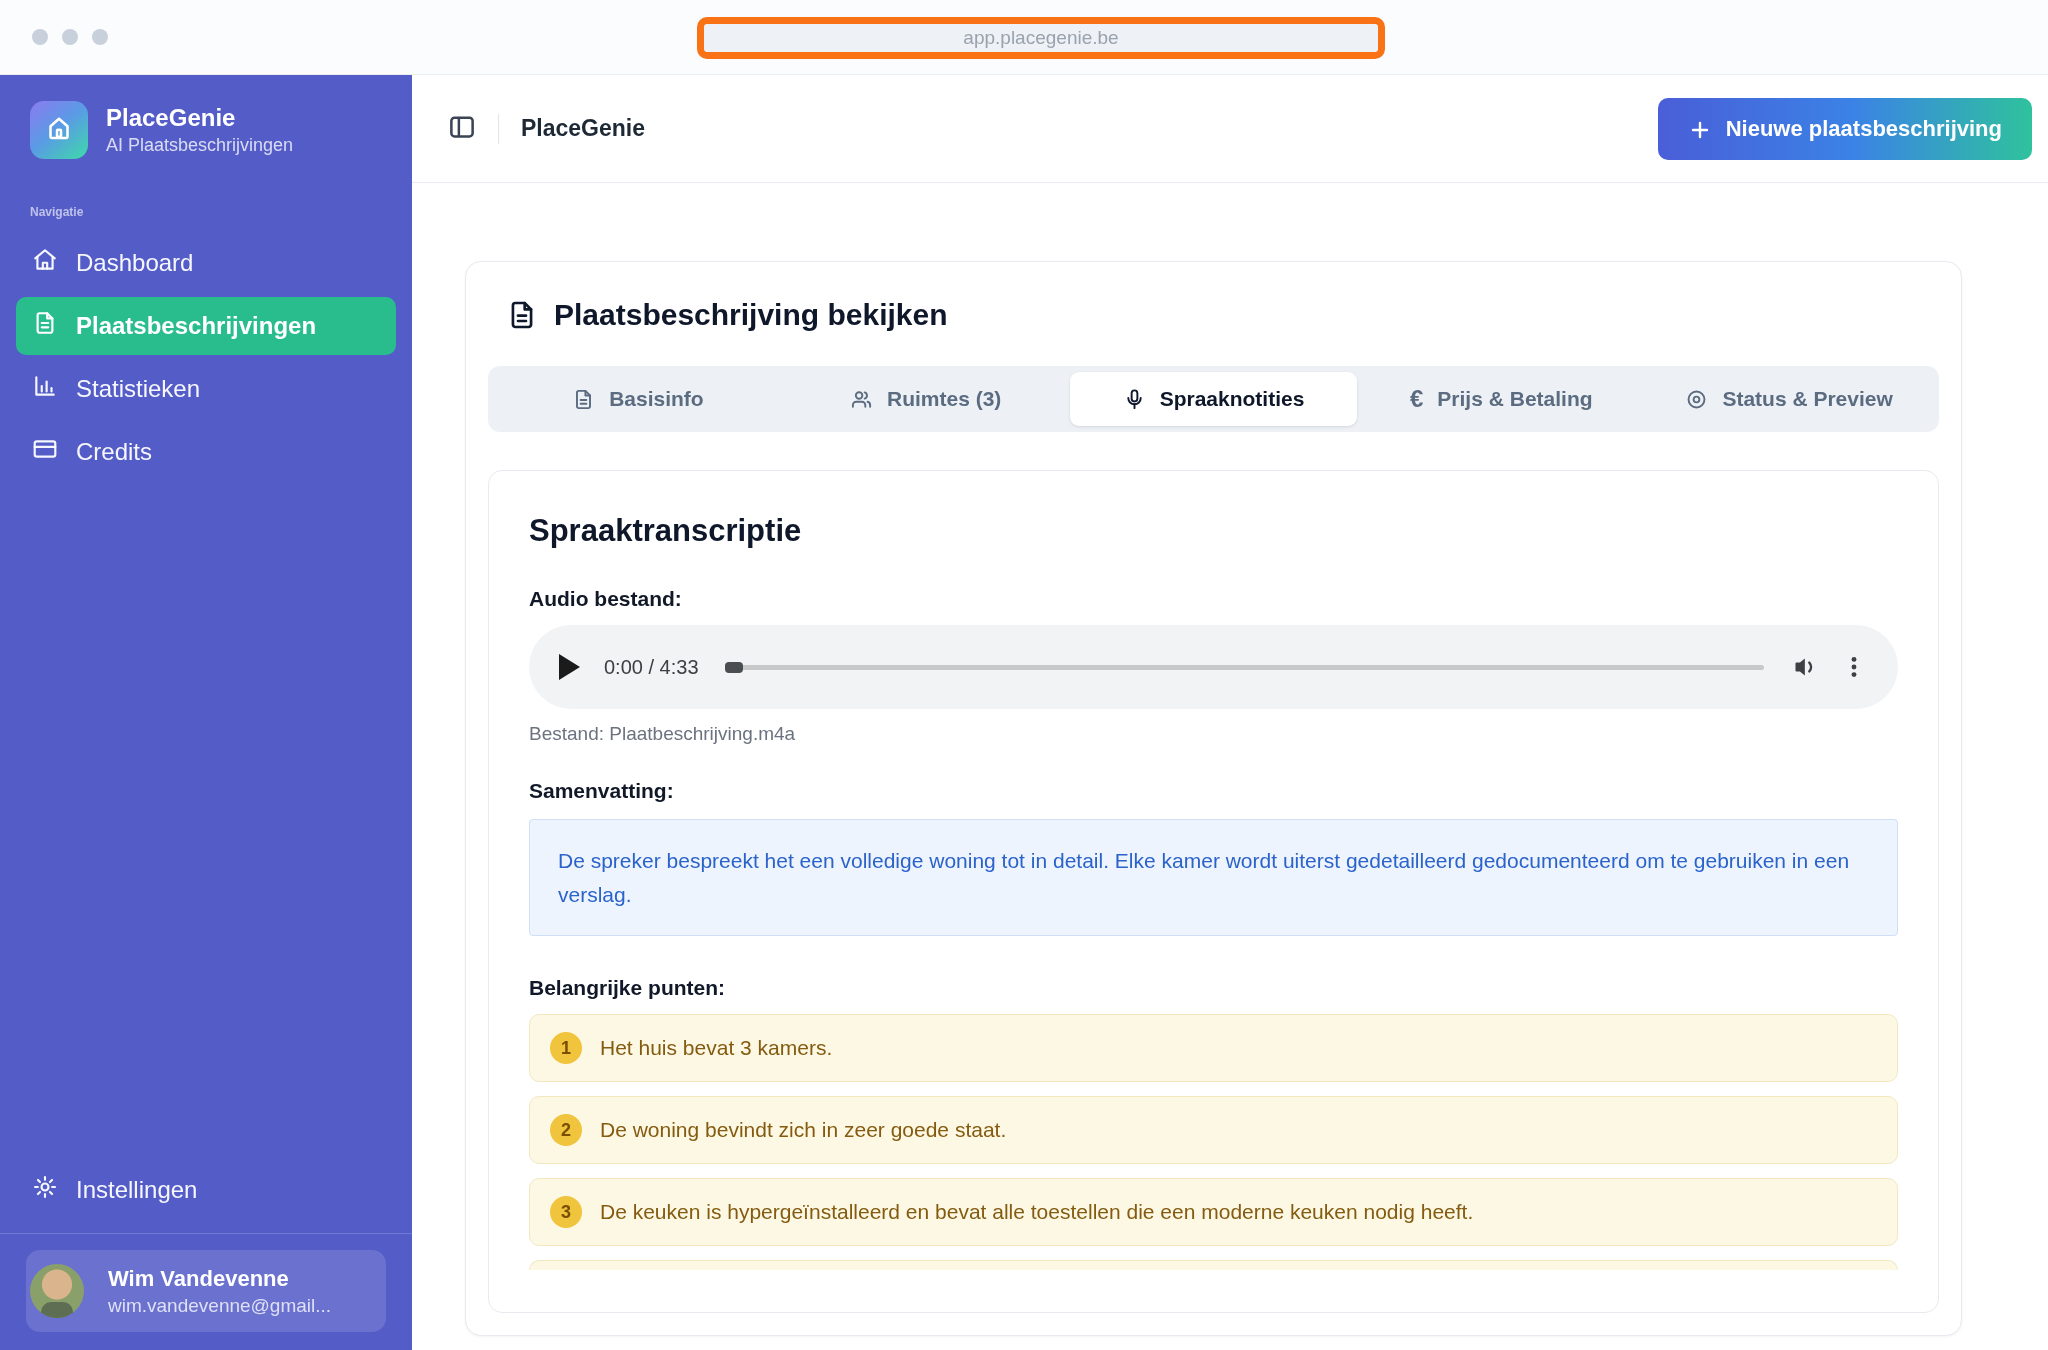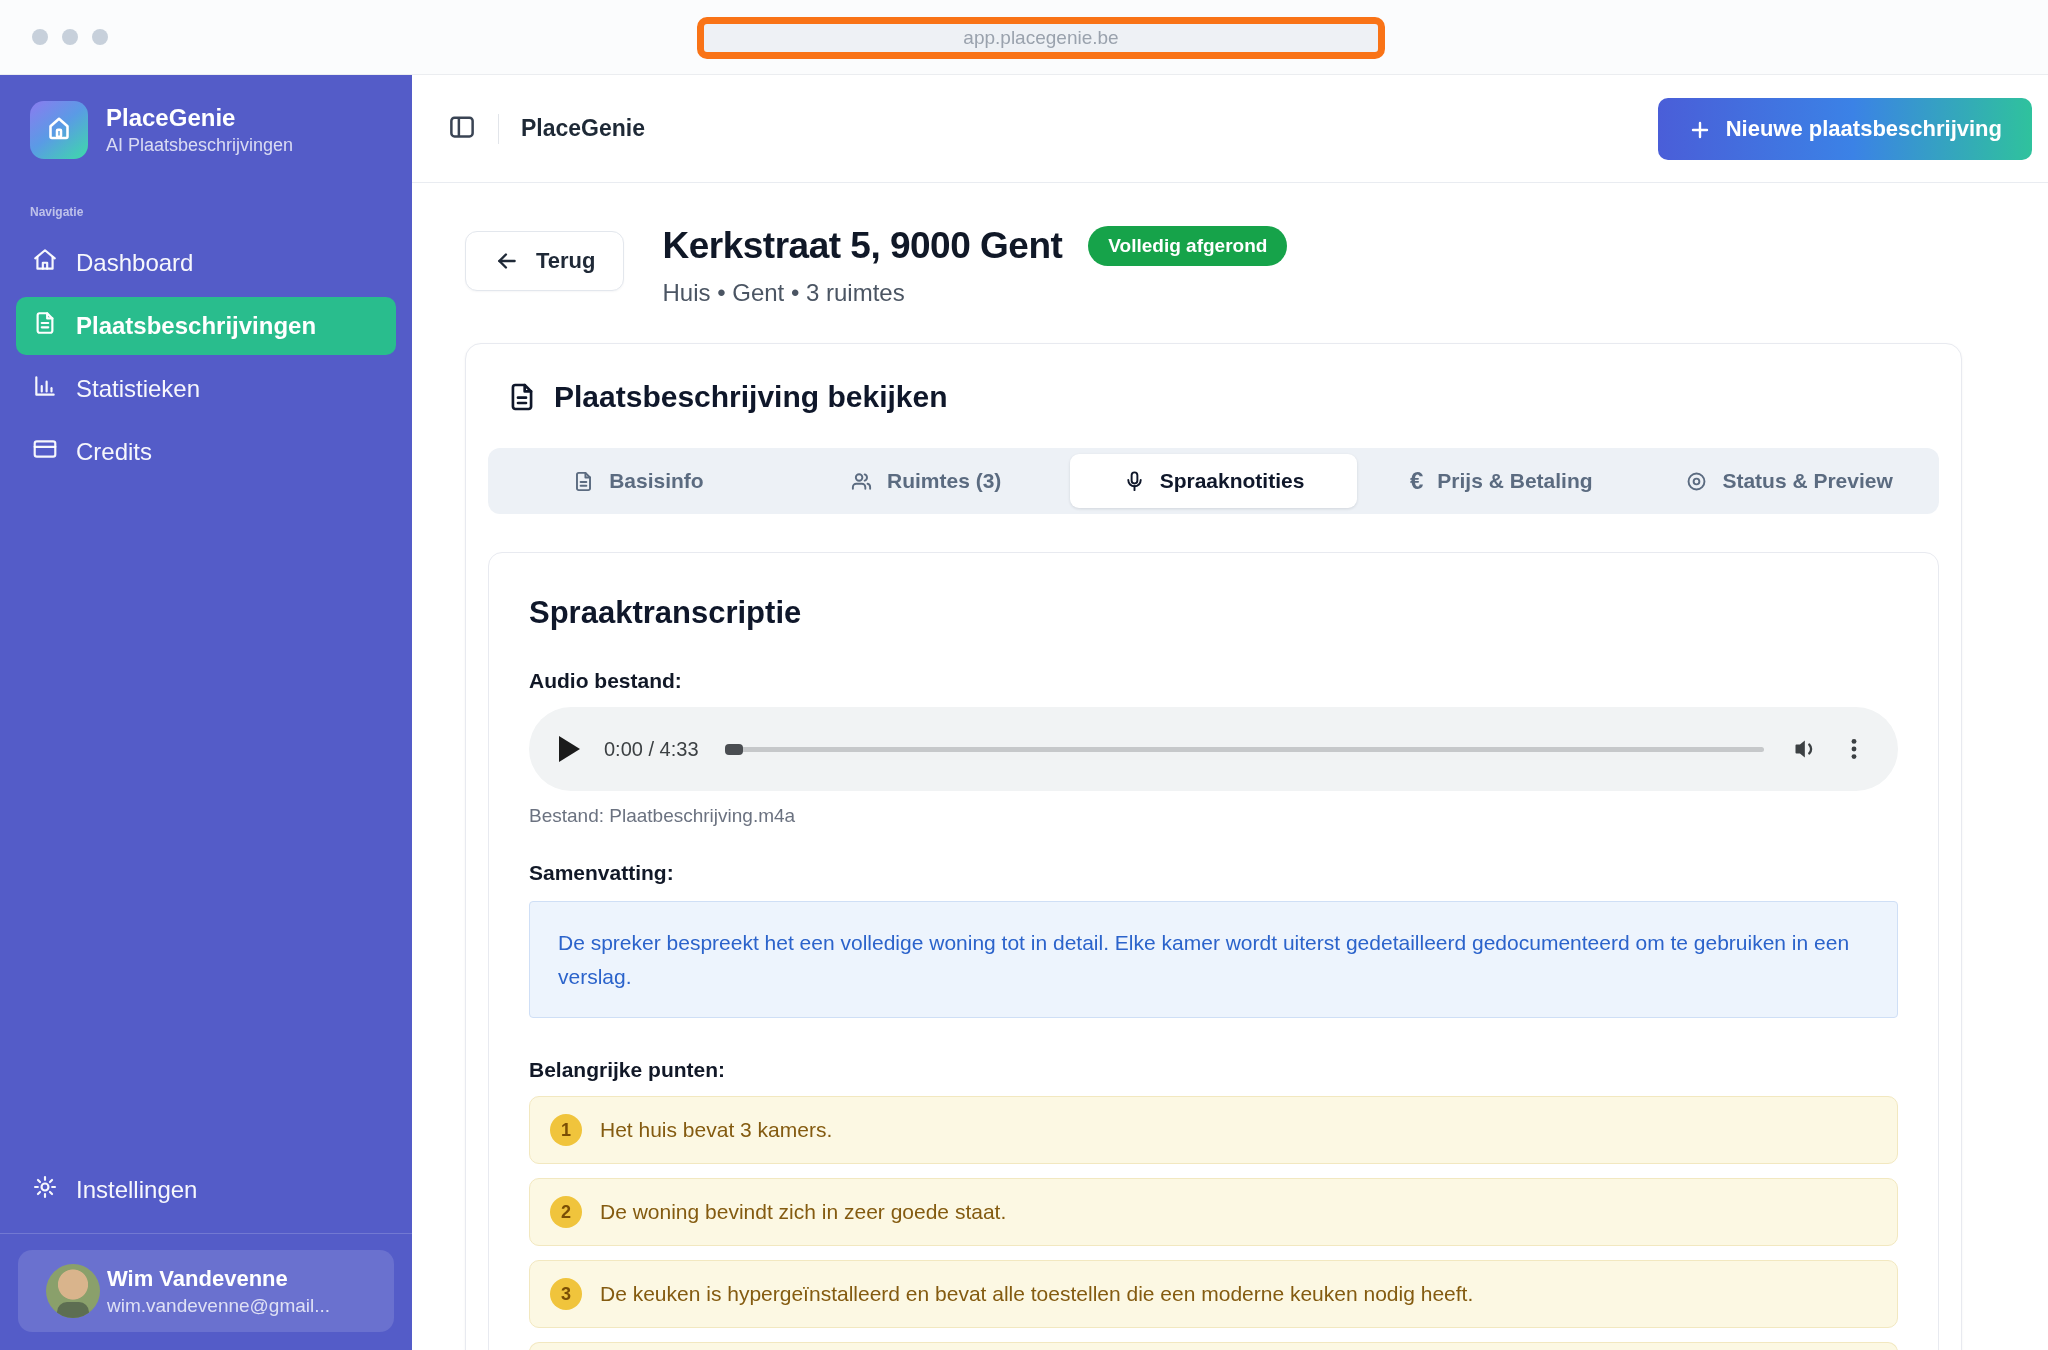--- a/index.html
+++ b/index.html
@@ -30,22 +30,22 @@
   .brand-tagline { font-size:18px; color:rgba(255,255,255,.78); margin-top:3px; }
   .nav-label { font-size:12px; font-weight:600; color:rgba(255,255,255,.62);
     padding:22px 30px 10px 30px; }
   .nav-item { display:flex; align-items:center; gap:18px; margin:5px 16px;
     padding:13px 16px; border-radius:10px; font-size:24px; font-weight:500;
     color:rgba(255,255,255,.95); cursor:pointer; }
   .nav-item.active { background:#29bd8d; font-weight:600; color:#fff; }
   .nav-item svg { flex-shrink:0; }
   .sidebar-bottom { margin-top:auto; padding-bottom:18px; }
   .sidebar-divider { height:1px; background:rgba(255,255,255,.18); margin:14px 0 16px 0; }
-  .user-card { display:flex; align-items:center; gap:7px; margin:0 18px;
-    background:rgba(255,255,255,.13); border-radius:14px; padding:14px 28px; cursor:pointer; }
+  .user-card { display:flex; align-items:center; gap:24px; margin:0 26px;
+    background:rgba(255,255,255,.13); border-radius:14px; padding:14px 4px; cursor:pointer; }
   .avatar { width:54px; height:54px; border-radius:50%; flex-shrink:0; overflow:hidden;
     background:radial-gradient(circle at 50% 38%, #d9b48c 0 34%, #8aa06b 36% 70%, #6c8757 100%); position:relative; }
   .avatar::after { content:""; position:absolute; left:11px; bottom:-6px; width:32px; height:22px;
     border-radius:10px 10px 0 0; background:#5d6e52; }
   .user-name { font-size:22px; font-weight:bold; line-height:1.25; }
   .user-email { font-size:19px; color:rgba(255,255,255,.78); margin-top:2px;
     white-space:nowrap; overflow:hidden; max-width:230px; }
 
   
   .main { flex:1; display:flex; flex-direction:column; background:#fff; min-width:0; }
@@ -233,38 +233,20 @@
             <svg width="24" height="24" viewBox="0 0 24 24" fill="none" stroke="#ffffff" stroke-width="2.4" stroke-linecap="round">
               <path d="M12 5v14M5 12h14"></path>
             </svg>
           </span>
           <span>Nieuwe plaatsbeschrijving</span>
         </button>
       </div>
 
       <div class="content">
 
-        <div class="page-header">
-          <button class="back-btn">
-            <span style="display:flex;">
-              <svg width="26" height="26" viewBox="0 0 24 24" fill="none" stroke="#1f2937" stroke-width="2.2" stroke-linecap="round" stroke-linejoin="round">
-                <path d="M19 12H5"></path>
-                  <path d="m11 18-6-6 6-6"></path>
-              </svg>
-            </span>
-            <span>Terug</span>
-          </button>
-          <div>
-            <div class="title-row">
-              <h1 class="page-title">Kerkstraat 5, 9000 Gent</h1>
-              <span class="status-badge">Volledig afgerond</span>
-            </div>
-            <div class="page-subtitle">Huis • Gent • 3 ruimtes</div>
-          </div>
-        </div>
 
         <div class="card">
           <div class="card-title-row">
             <span style="display:flex;">
               <svg width="32" height="32" viewBox="0 0 24 24" fill="none" stroke="#0f172a" stroke-width="2" stroke-linecap="round" stroke-linejoin="round">
                 <path d="M14 3H7a1.8 1.8 0 0 0-1.8 1.8v14.4A1.8 1.8 0 0 0 7 21h10a1.8 1.8 0 0 0 1.8-1.8V7.8z"></path>
                 <path d="M14 3v4.8h4.8"></path>
                   <path d="M9 12.5h6"></path>
                   <path d="M9 16.5h6"></path>
               </svg>

